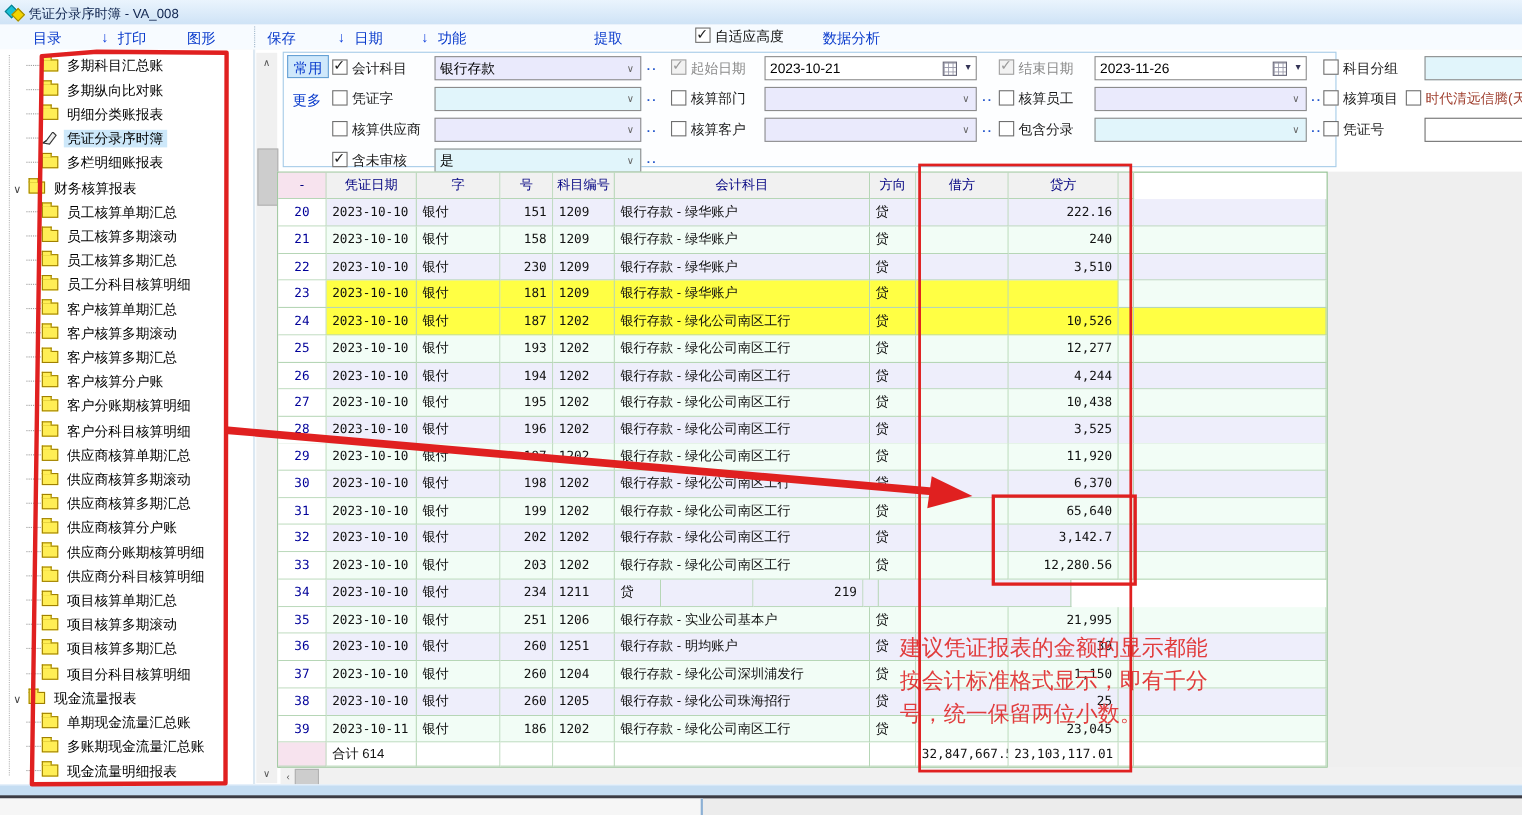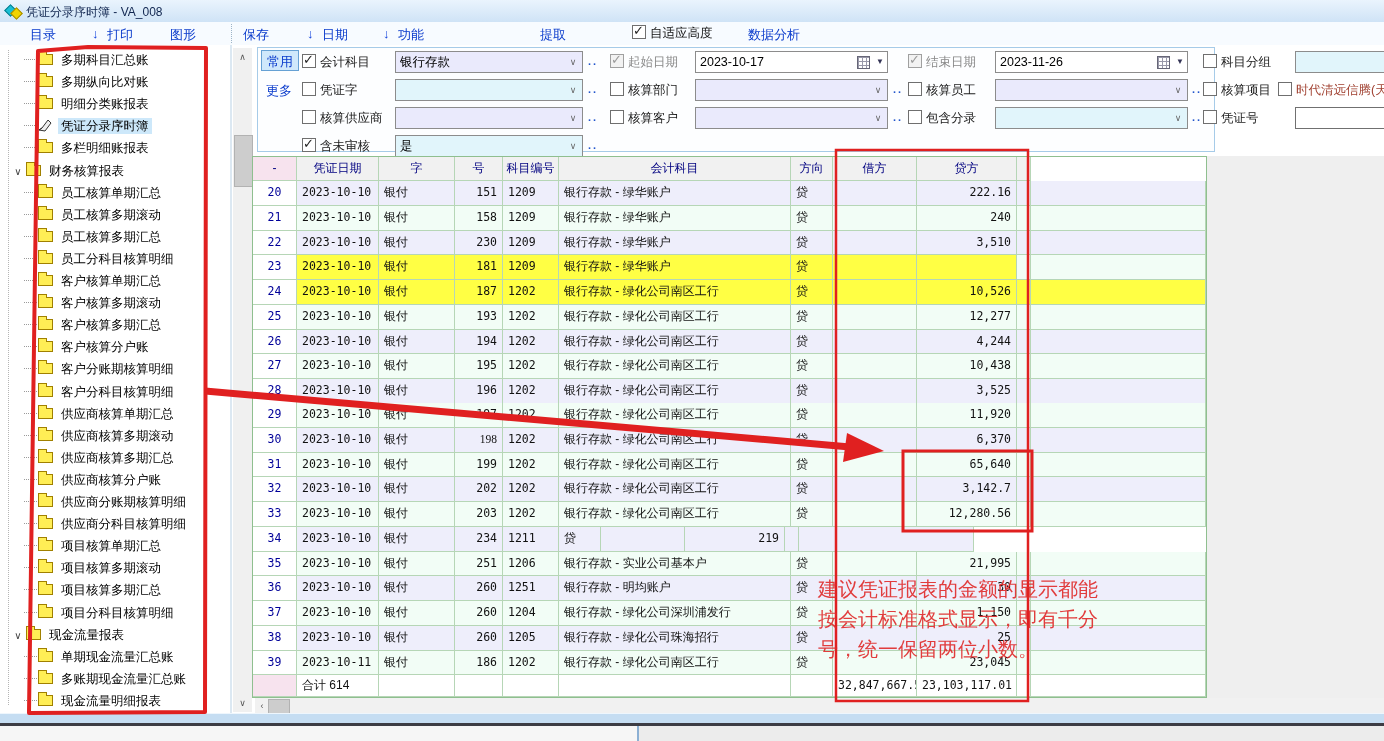--- a/index.html
+++ b/index.html
@@ -13,21 +13,21 @@
   .diamond{position:absolute;width:7px;height:7px;transform:rotate(45deg);}
   
   .toolbar{left:0;top:22px;width:1384px;height:23px;background:#f7fbff;}
   .tbitem{position:absolute;top:4px;color:#0a3bcc;font-size:13px;cursor:default;white-space:nowrap;}
   .bluearrow{color:#1040dd;font-weight:900;font-size:13px;}
   .tbdivider{position:absolute;left:231px;top:24px;height:19px;border-left:1px dotted #9db4c8;}
   
   .contentbg{left:0;top:45px;width:1384px;height:668px;background:#ffffff;}
   .grayright{left:1205px;top:156px;width:179px;height:542px;background:#efefef;}
   
-  .sidebar{left:0;top:45px;width:200px;height:668px;background:#fff;overflow:hidden;text-align:center;}
+  .sidebar{left:0;top:45px;width:200px;height:668px;background:#fff;overflow:hidden;}
   .sideleftline{position:absolute;left:8px;top:5px;bottom:8px;border-left:1px dotted #b5b5b5;}
   .sitem{position:absolute;height:22px;line-height:22px;white-space:nowrap;cursor:default;}
   .sitem .lbl{font-size:12.5px;color:#000;padding:1px 3px;}
   .sitem .lbl.sel{background:#cde8fa;}
   .folder{display:inline-block;width:15px;height:11px;background:#ffee55;border:1px solid #a08000;
           position:relative;vertical-align:-1px;margin-right:5px;box-sizing:border-box;}
   .folder::before{content:"";position:absolute;left:-1px;top:-4px;width:7px;height:3px;
           background:#ffee55;border:1px solid #a08000;border-bottom:none;}
   .dots{display:inline-block;width:13px;border-top:1px dotted #9a9a9a;vertical-align:4px;margin-right:1px;}
   .exparrow{display:inline-block;width:12px;color:#444;font-size:10px;margin-right:2px;}
@@ -185,21 +185,21 @@
     </div>
     <div class="dd2 abs" style="left: 588px; top: 111px;">..</div>
     <div class="flabel abs" style="left: 302px; top: 138px;"><span class="cb checked"></span><span class="txt">含未审核</span></div>
     <div class="ffield abs cyan" style="left: 395px; top: 135px; width: 188px;">
       <span class="val">是</span>
       <span class="arr">∨</span>
     </div>
     <div class="dd2 abs" style="left: 588px; top: 139px;">..</div>
     <div class="flabel abs gray" style="left: 610px; top: 54px;"><span class="cb checked disabled"></span><span class="txt">起始日期</span></div>
     <div class="ffield abs " style="left: 695px; top: 51px; width: 193px;">
-      <span class="val">2023-10-17</span>
+      <span class="val">2023-10-21</span>
       <span class="calbtn">
         <span class="calgrid"></span>
         <span class="caldrop">▼</span>
       </span>
     </div>
     <div class="flabel abs" style="left: 610px; top: 82px;"><span class="cb"></span><span class="txt">核算部门</span></div>
     <div class="ffield abs lav" style="left: 695px; top: 79px; width: 193px;">
       <span class="val"></span>
       <span class="arr">∨</span>
     </div>
@@ -378,21 +378,21 @@
       <div class="tcell mint" style="width: 42px; height: 24.75px;">贷</div>
       <div class="tcell mint mono right" style="width: 84px; height: 24.75px;"></div>
       <div class="tcell mint mono right" style="width: 100px; height: 24.75px;">11,920</div>
       <div class="tcell mint" style="width: 14px; height: 24.75px;"></div>
       <div class="tcell mint" style="width: 175px; height: 24.75px;"></div>
     </div>
     <div class="trow" style="height: 24.75px;">
       <div class="tcell num mono" style="width: 44px; height: 24.75px;">30</div>
       <div class="tcell lav mono" style="width: 82px; height: 24.75px;">2023-10-10</div>
       <div class="tcell lav" style="width: 76px; height: 24.75px;">银付</div>
-      <div class="tcell lav mono right" style="width: 48px; height: 24.75px; font-family: Liberation Serif, serif;">198</div>
+      <div class="tcell lav mono right" style="width: 48px; height: 24.75px;">198</div>
       <div class="tcell lav mono" style="width: 56px; height: 24.75px;">1202</div>
       <div class="tcell lav" style="width: 232px; height: 24.75px;">银行存款 - 绿化公司南区工行</div>
       <div class="tcell lav" style="width: 42px; height: 24.75px;">贷</div>
       <div class="tcell lav mono right" style="width: 84px; height: 24.75px;"></div>
       <div class="tcell lav mono right" style="width: 100px; height: 24.75px;">6,370</div>
       <div class="tcell lav" style="width: 14px; height: 24.75px;"></div>
       <div class="tcell lav" style="width: 175px; height: 24.75px;"></div>
     </div>
     <div class="trow" style="height: 24.75px;">
       <div class="tcell num mono" style="width: 44px; height: 24.75px;">31</div>

